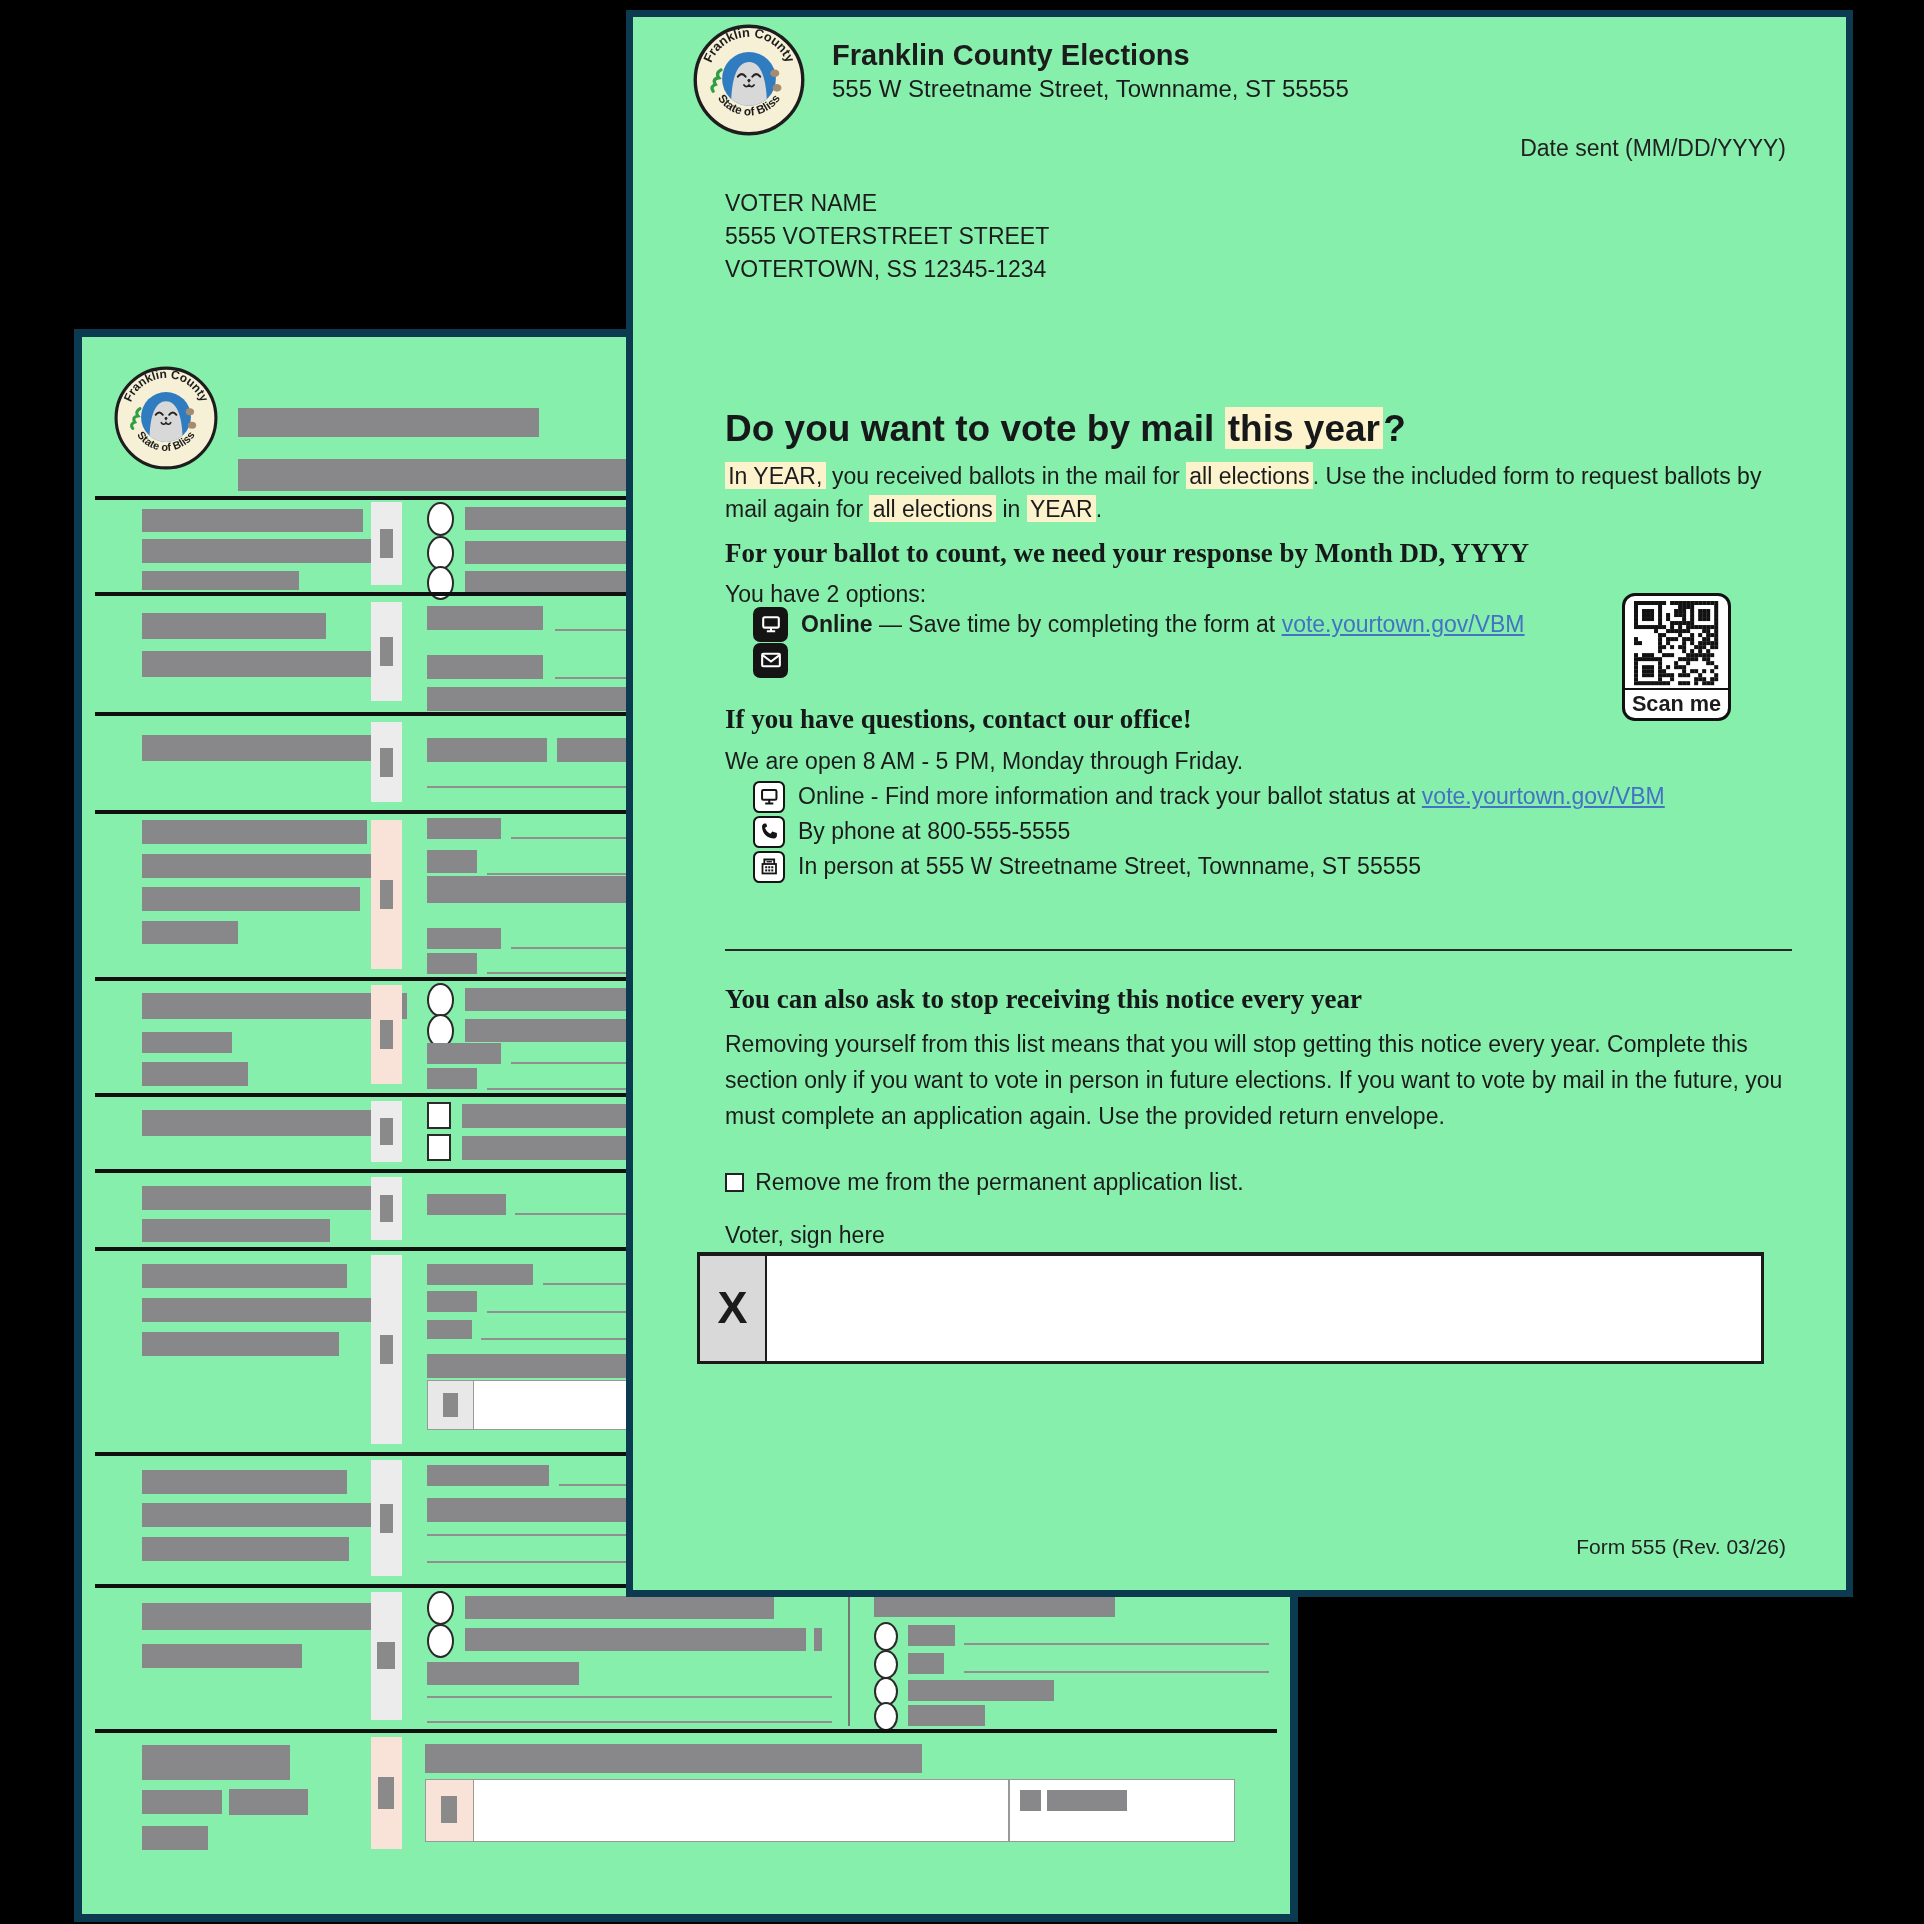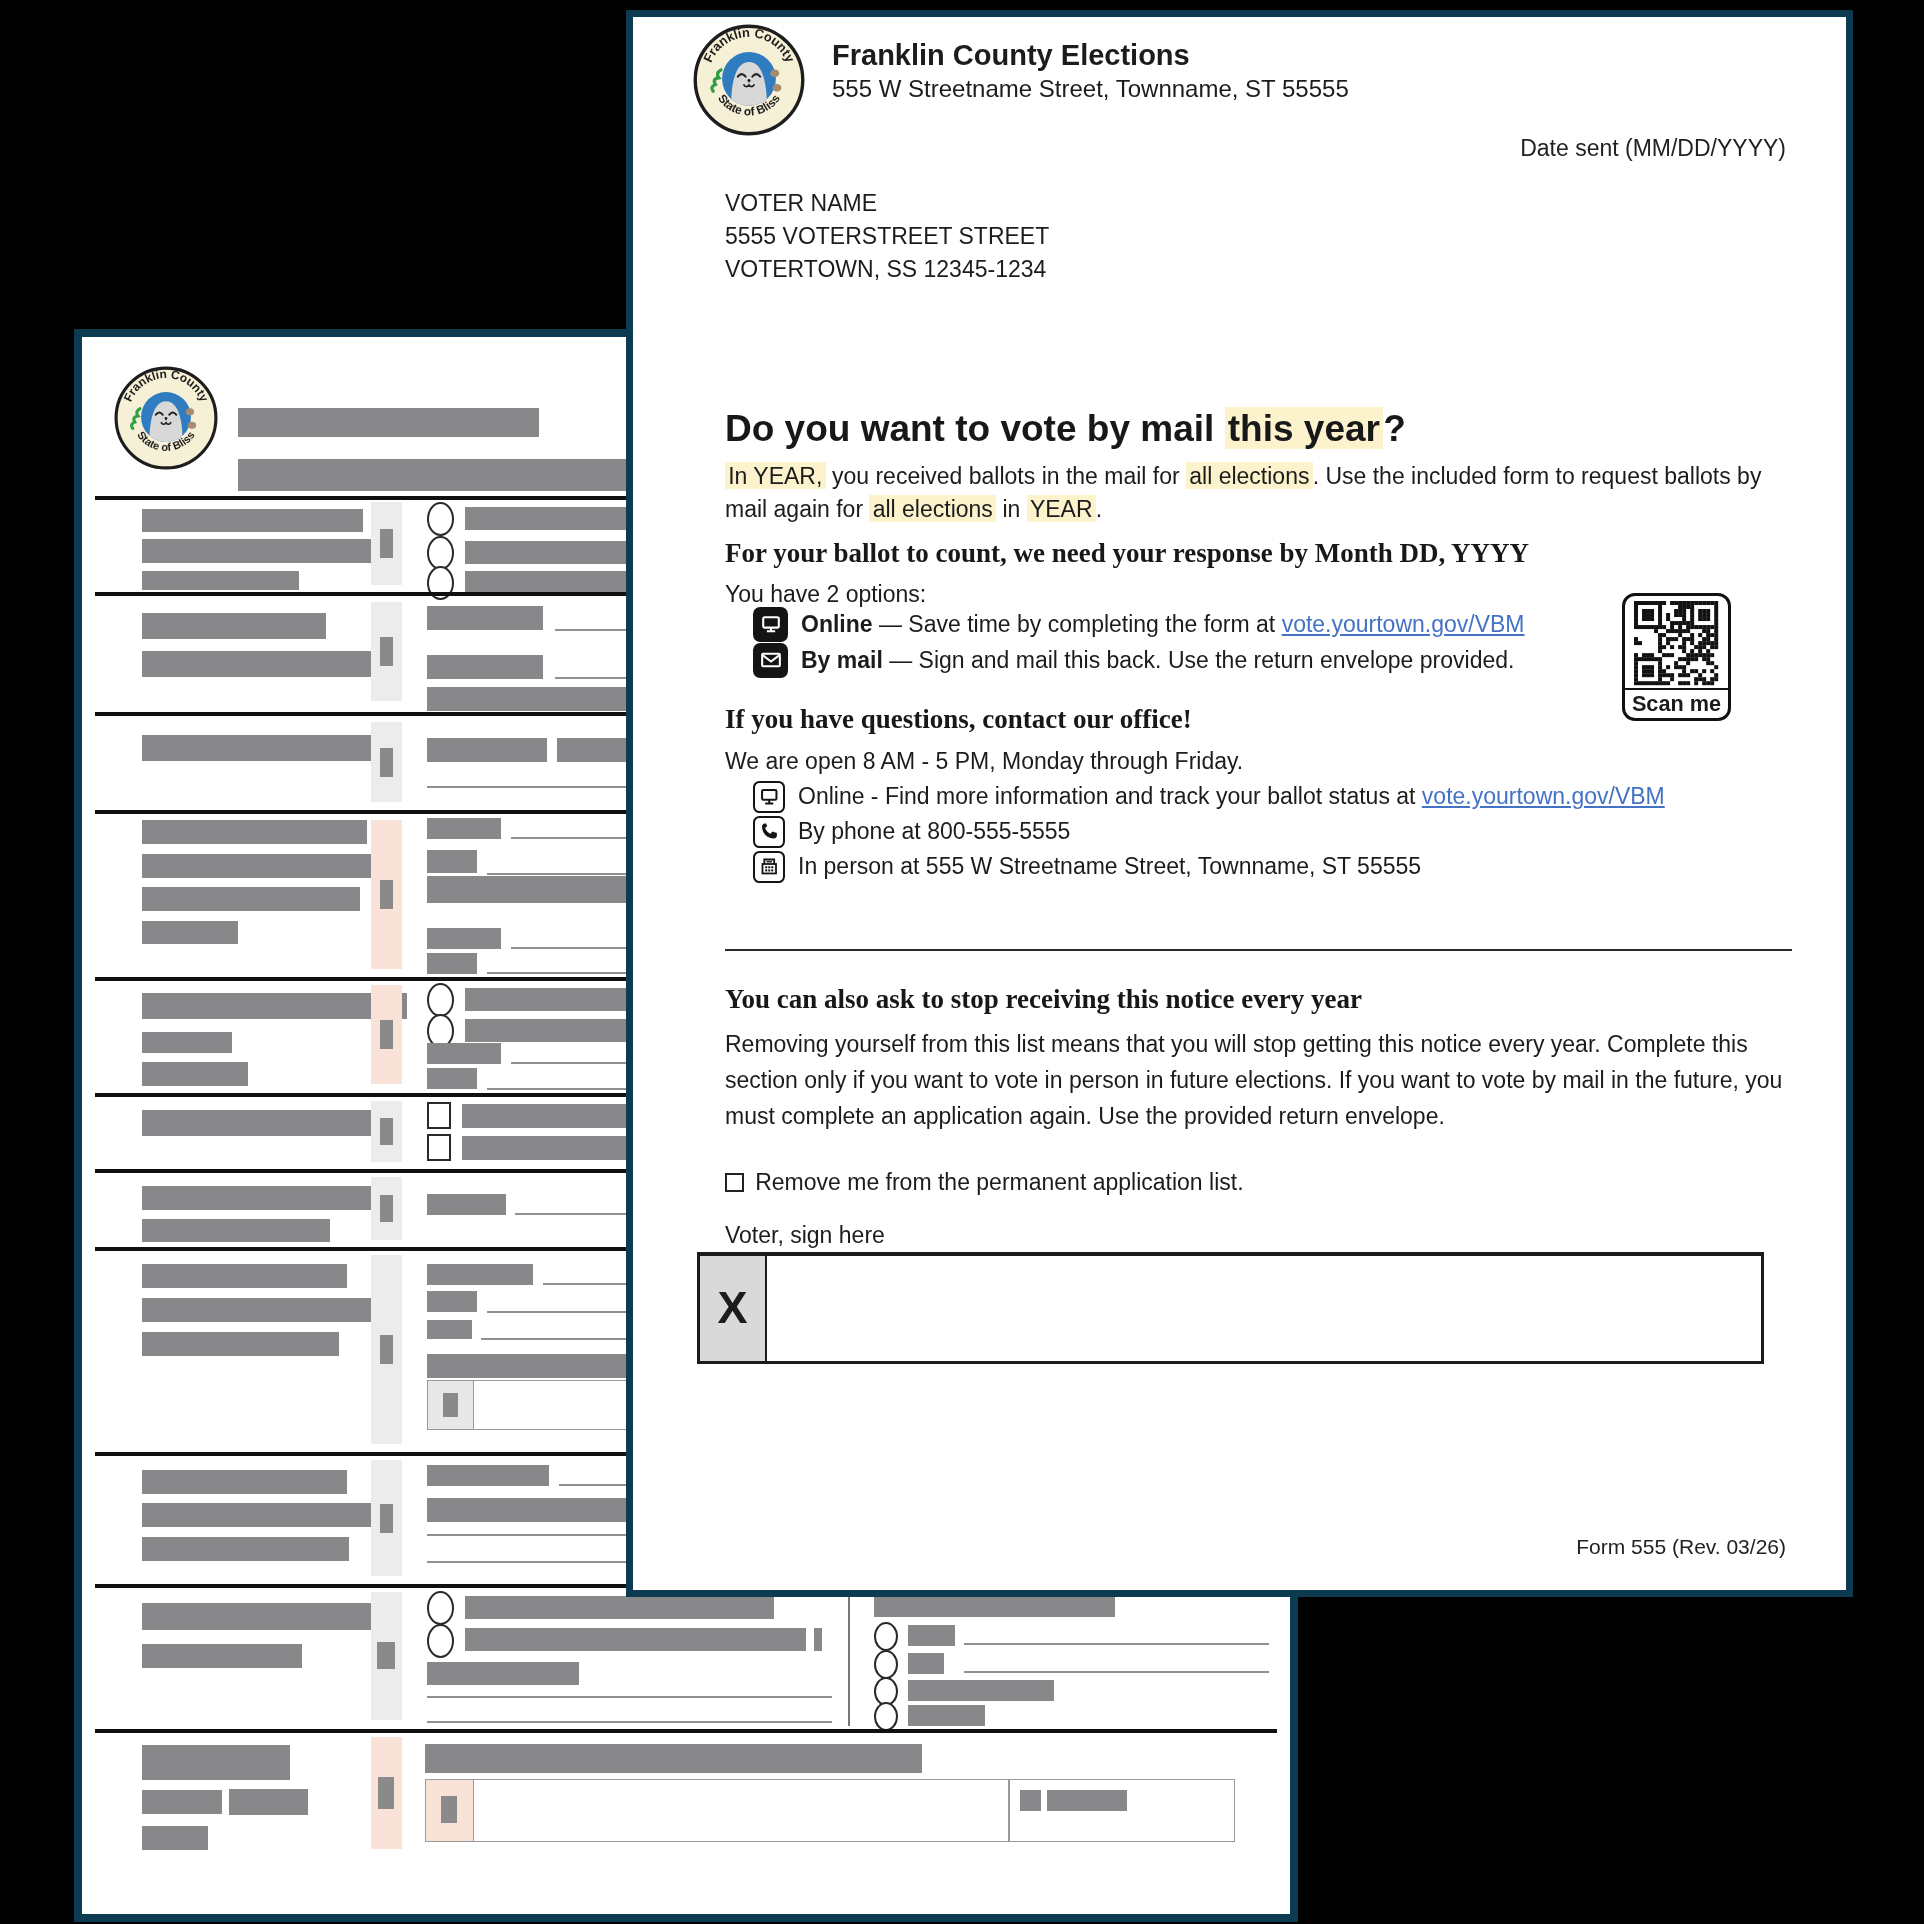--- a/index.html
+++ b/index.html
@@ -2,21 +2,21 @@
 <html style="--background: #000000; --page-border: #0c3a50; --highlight: #fcf3cd; --link: #4472c4; --bar: #88888b; --strip-gray: #ececec; --strip-pink: #f9e2d7; --line: #909090; --divider: #101010; --qr-ink: #111111;font-size:13px"><head>
 <meta charset="utf-8">
 <style>
   html,body{margin:0;padding:0;}
   body{
     width:1925px;height:1925px;position:relative;overflow:hidden;
     background:var(--background,#000);
     font-family:"Liberation Sans","DejaVu Sans",sans-serif;
     color:#1c1c1c;
   }
-  .page{position:absolute;background:#ffffff;box-sizing:border-box;
+  .page{position:absolute;background:#86efac;box-sizing:border-box;
     border:7.2px solid var(--page-border,#0c3a50);}
   .back{left:74px;top:329px;width:1224px;height:1593px;border-width:8px;z-index:1;}
   .front{left:626px;top:9.6px;width:1227px;height:1587px;z-index:2;}
   .abs{position:absolute;}
   
   .bar{position:absolute;background:var(--bar,#88888b);}
   .ln{position:absolute;height:2.4px;background:var(--line,#909090);}
   .divider{position:absolute;left:13px;right:13px;height:4px;background:var(--divider,#101010);}
   .strip{position:absolute;width:30.5px;}
   .strip.gray{background:var(--strip-gray,#ececec);}
@@ -325,21 +325,20 @@
         </svg>
       </span>
     <span><b>Online</b><span> — Save time by completing the form at </span><a class="link">vote.yourtown.gov/VBM</a></span>
   </div>
   <div class="optrow" style="left:120px;top:626px">
     <span class="icon-filled">
         <svg width="26" height="26" viewBox="0 0 32 32">
           <use href="#ic-envelope-w"></use>
         </svg>
       </span>
-    <span><b>By mail</b><span> — Sign and mail this back. Use the return envelope provided.</span></span>
   </div>
 
   <div class="qr">
     <svg class="qrsvg" width="85" height="85" viewBox="0 0 106 106">
         <rect x="0" y="0" width="5" height="5" fill="#111111"></rect>
         <rect x="5" y="0" width="5" height="5" fill="#111111"></rect>
         <rect x="10" y="0" width="5" height="5" fill="#111111"></rect>
         <rect x="15" y="0" width="5" height="5" fill="#111111"></rect>
         <rect x="20" y="0" width="5" height="5" fill="#111111"></rect>
         <rect x="25" y="0" width="5" height="5" fill="#111111"></rect>

